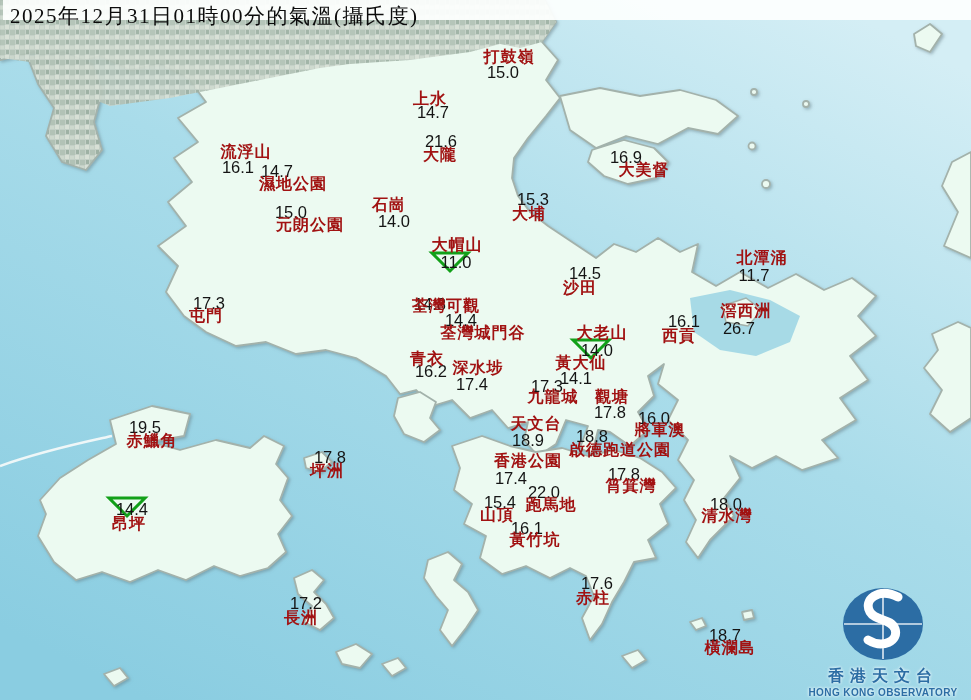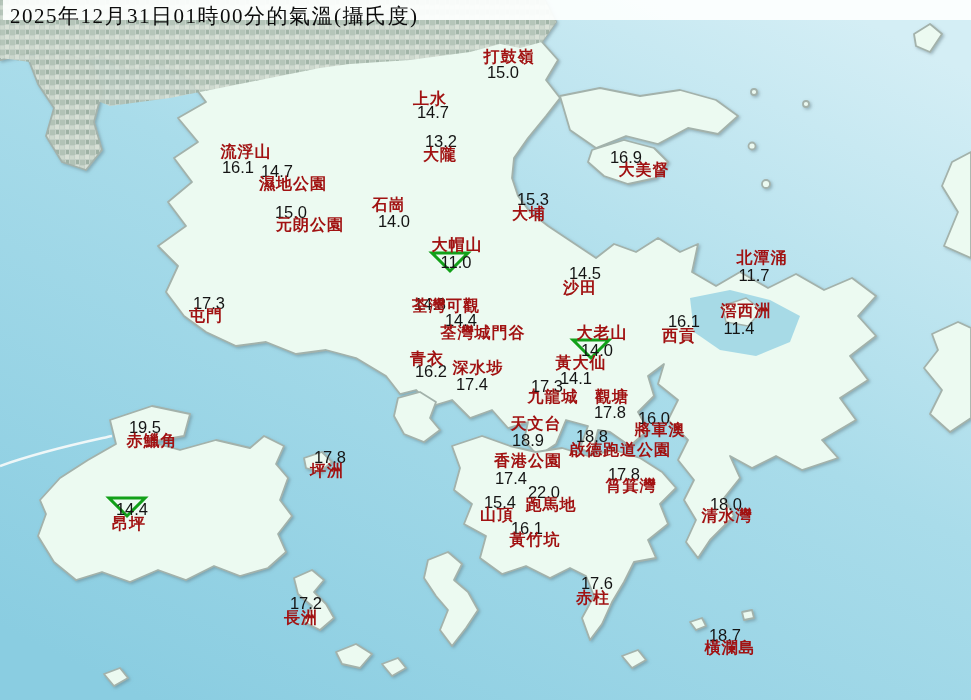--- a/index.html
+++ b/index.html
@@ -127,21 +127,21 @@
   <div id="titlebar">
     <span>2025年12月31日01時00分的氣溫(攝氏度)</span>
   </div>
 
   <div id="stations">
       <div class="st-name" style="left: 509px; top: 57px;">打鼓嶺</div>
       <div class="st-temp" style="left: 503px; top: 72px;">15.0</div>
       <div class="st-name" style="left: 430px; top: 99px;">上水</div>
       <div class="st-temp" style="left: 433px; top: 112px;">14.7</div>
       <div class="st-name" style="left: 440px; top: 155px;">大隴</div>
-      <div class="st-temp" style="left: 441px; top: 141px;">13.2</div>
+      <div class="st-temp" style="left: 441px; top: 141px;">21.6</div>
       <div class="st-name" style="left: 644px; top: 170px;">大美督</div>
       <div class="st-temp" style="left: 626px; top: 157px;">16.9</div>
       <div class="st-name" style="left: 246px; top: 152px;">流浮山</div>
       <div class="st-temp" style="left: 238px; top: 167px;">16.1</div>
       <div class="st-name" style="left: 293px; top: 184px;">濕地公園</div>
       <div class="st-temp" style="left: 277px; top: 171px;">14.7</div>
       <div class="st-name" style="left: 310px; top: 225px;">元朗公園</div>
       <div class="st-temp" style="left: 291px; top: 212px;">15.0</div>
       <div class="st-name" style="left: 389px; top: 205px;">石崗</div>
       <div class="st-temp" style="left: 394px; top: 221px;">14.0</div>
@@ -165,21 +165,21 @@
       <div class="marker" style="left: 591px; top: 349px;"><svg width="44" height="24" viewBox="0 0 44 24">
           <polygon points="4,3 40,3 22,21" fill="none" stroke="#12a019" stroke-width="3"></polygon>
         </svg></div>
       <div class="st-name" style="left: 602px; top: 333px;">大老山</div>
       <div class="st-temp" style="left: 597px; top: 350px;">14.0</div>
       <div class="st-name" style="left: 679px; top: 336px;">西貢</div>
       <div class="st-temp" style="left: 684px; top: 321px;">16.1</div>
       <div class="st-name" style="left: 762px; top: 258px;">北潭涌</div>
       <div class="st-temp" style="left: 754px; top: 275px;">11.7</div>
       <div class="st-name" style="left: 746px; top: 311px; text-align: center;">滘西洲</div>
-      <div class="st-temp" style="left: 739px; top: 328px;">11.4</div>
+      <div class="st-temp" style="left: 739px; top: 328px;">26.7</div>
       <div class="st-name" style="left: 581px; top: 363px;">黃大仙</div>
       <div class="st-temp" style="left: 576px; top: 378px;">14.1</div>
       <div class="st-name" style="left: 553px; top: 397px;">九龍城</div>
       <div class="st-temp" style="left: 547px; top: 386px;">17.3</div>
       <div class="st-name" style="left: 612px; top: 397px;">觀塘</div>
       <div class="st-temp" style="left: 610px; top: 412px;">17.8</div>
       <div class="st-name" style="left: 536px; top: 424px;">天文台</div>
       <div class="st-temp" style="left: 528px; top: 440px;">18.9</div>
       <div class="st-name" style="left: 660px; top: 430px;">將軍澳</div>
       <div class="st-temp" style="left: 654px; top: 418px;">16.0</div>
@@ -209,14 +209,24 @@
       <div class="st-name" style="left: 129px; top: 524px;">昂坪</div>
       <div class="st-temp" style="left: 132px; top: 509px;">14.4</div>
       <div class="st-name" style="left: 301px; top: 618px;">長洲</div>
       <div class="st-temp" style="left: 306px; top: 603px;">17.2</div>
       <div class="st-name" style="left: 593px; top: 598px;">赤柱</div>
       <div class="st-temp" style="left: 597px; top: 583px;">17.6</div>
       <div class="st-name" style="left: 730px; top: 648px;">橫瀾島</div>
       <div class="st-temp" style="left: 725px; top: 635px;">18.7</div>
     </div>
 
+  <div id="logo">
+    <svg width="86" height="80" viewBox="0 0 86 80">
+      <ellipse cx="43" cy="39" rx="40" ry="36" fill="#2c6da4"></ellipse>
+      <line x1="43" y1="4" x2="43" y2="74" stroke="#ffffff" stroke-width="1.6" opacity="0.85"></line>
+      <line x1="4" y1="39" x2="82" y2="39" stroke="#ffffff" stroke-width="1.6" opacity="0.85"></line>
+      <path d="M 58,12 C 38,2 23,15 30,27 C 35,36 51,33 55,44 C 59,56 43,64 28,55" fill="none" stroke="#ffffff" stroke-width="9" stroke-linecap="round"></path>
+    </svg>
+    <div class="cn">香港天文台</div>
+    <div class="en">HONG KONG OBSERVATORY</div>
+  </div>
 
 </div>
 
 </body></html>

